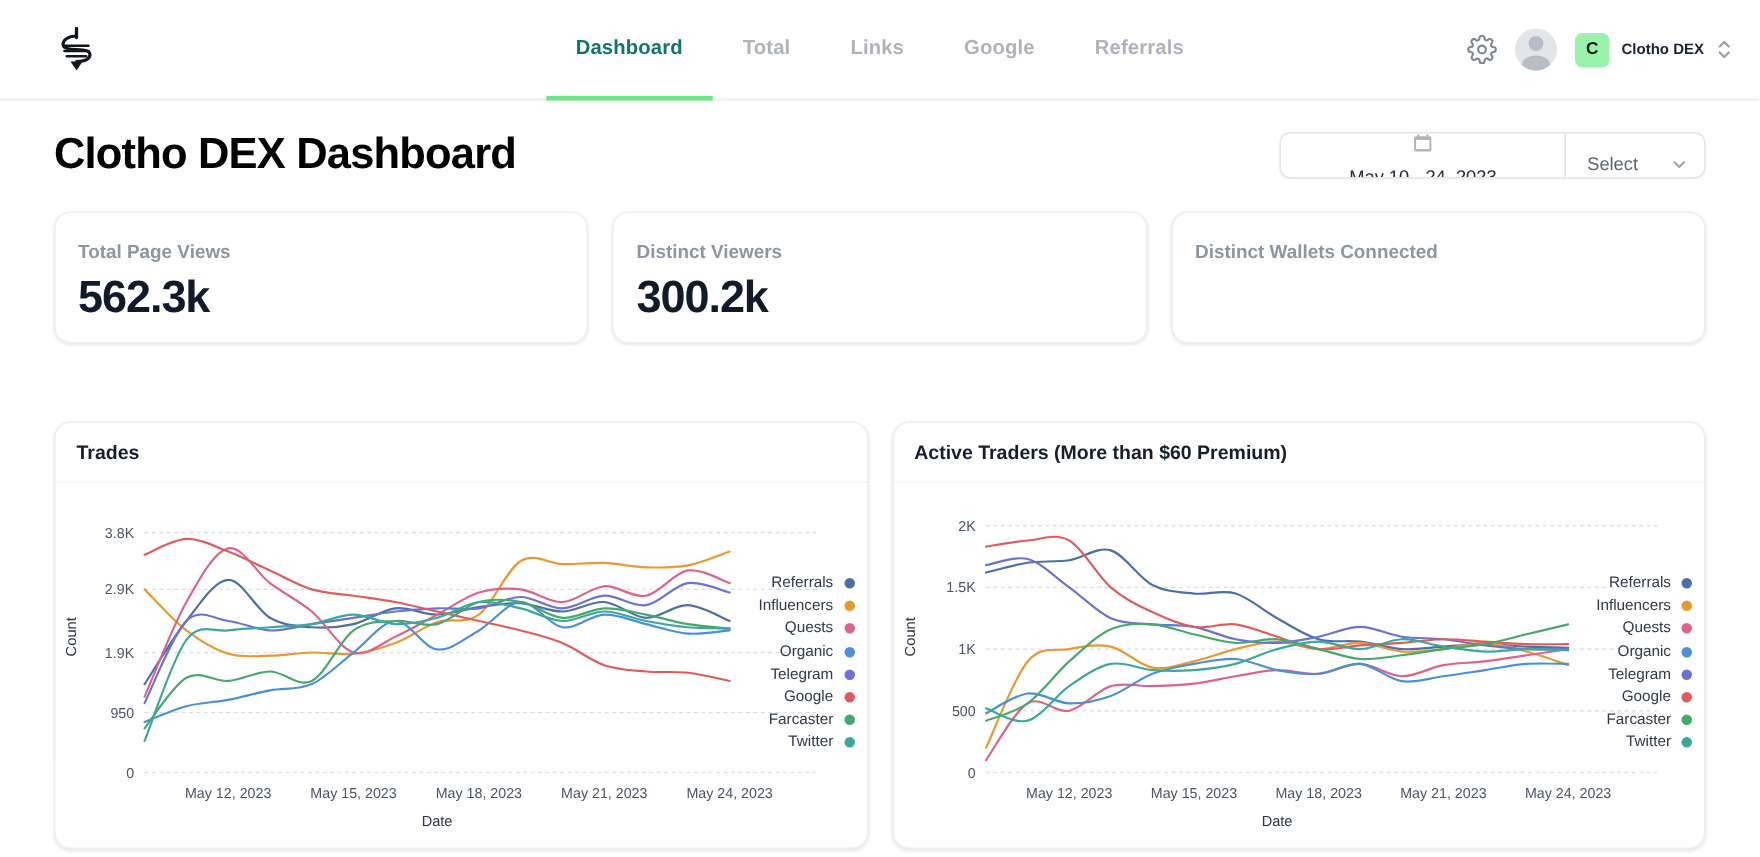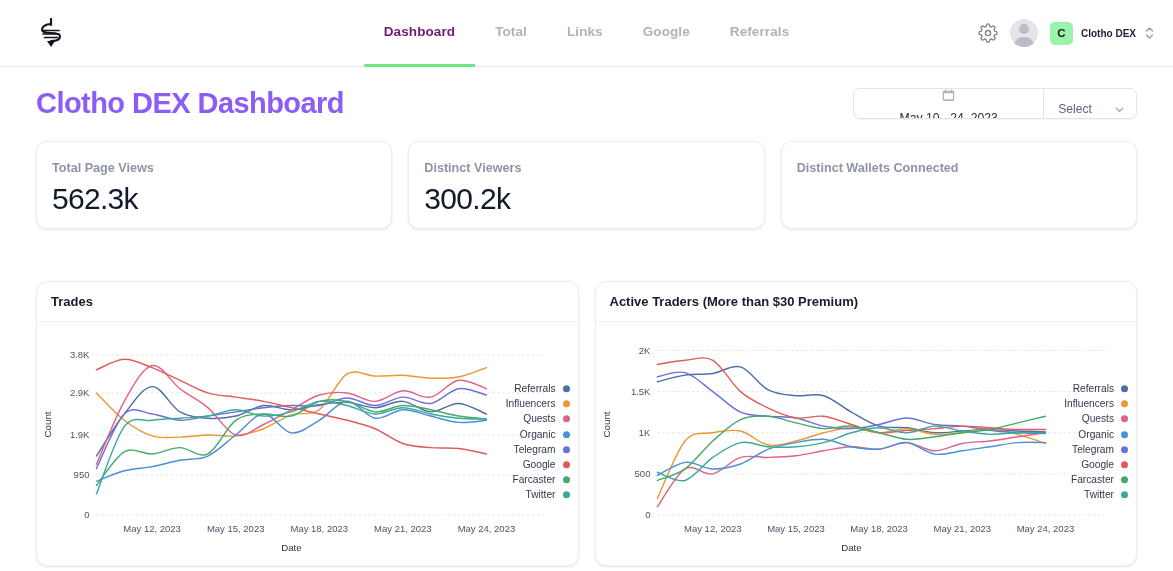--- a/index.html
+++ b/index.html
@@ -27,21 +27,21 @@
 
   .nav-items {
     position: absolute; left: 50%; transform: translateX(-50%);
     display: flex; align-items: flex-end; gap: 0; height: 67px;
   }
   .nav-item {
     font-size: 13.5px; font-weight: 700; color: #aeb3bb;
     padding: 0 20px; height: 67px; line-height: 64px;
     cursor: pointer; white-space: nowrap; letter-spacing: .1px;
   }
-  .nav-item.active { color: #701a75; box-shadow: inset 0 -3px 0 0 #6ee787; }
+  .nav-item.active { color: #0f766e; box-shadow: inset 0 -3px 0 0 #6ee787; }
 
   .nav-right {
     position: absolute; right: 18px; display: flex; align-items: center; gap: 12px;
   }
   .gear { width: 20px; height: 20px; cursor: pointer; }
   .avatar {
     width: 28px; height: 28px; border-radius: 50%;
     background: #e3e5e8; overflow: hidden; position: relative; flex: none;
   }
   .avatar::before {
@@ -61,21 +61,21 @@
   .acct-name { font-size: 10px; font-weight: 700; color: #1a2233; }
   .updown { width: 11px; height: 18px; }
 
   
   .page { padding: 0 36px; position: relative; }
   .title-row {
     display: flex; align-items: center; justify-content: space-between;
     height: 72px;
   }
   h1 {
-    font-size: 29px; font-weight: 800; color: #8b5cf6; letter-spacing: -.55px;
+    font-size: 29px; font-weight: 800; color: #000000; letter-spacing: -.55px;
   }
   .daterange {
     display: flex; align-items: stretch;
     border: 1px solid #e2e4e8; border-radius: 7px; overflow: hidden;
     background: #fff; height: 31px;
     box-shadow: 0 1px 1px rgba(16,24,40,.035);
   }
   .dr-left {
     display:flex; align-items:center; gap:9px; padding: 0 13px;
     border-right: 1px solid #e2e4e8; cursor: pointer; min-width: 190px; flex-direction: column;
@@ -91,21 +91,21 @@
   
   .stats { display: flex; gap: 16px; margin-top: 2px; }
   .stat-card {
     flex: 1; background: #fff; border-radius: 11px;
     border: 1px solid #eceef1;
     box-shadow: 0 1px 3px rgba(16,24,40,.07), 0 1px 2px rgba(16,24,40,.04);
     padding: 19px 20px 21px 15px;
     height: 88px;
   }
   .stat-label { font-size: 12.6px; color: #8d95a3; margin-bottom: 7px; font-weight: bold; }
-  .stat-value { font-size: 30px; font-weight: 400; color: #111a2b; letter-spacing: -.7px; }
+  .stat-value { font-size: 30px; font-weight: 700; color: #111a2b; letter-spacing: -.7px; }
 
   
   .charts { display: flex; gap: 16px; margin-top: 18px; }
   .chart-card {
     flex: 1; background: #fff; border-radius: 11px;
     border: 1px solid #eceef1;
     box-shadow: 0 1px 3px rgba(16,24,40,.07), 0 1px 2px rgba(16,24,40,.04);
     height: 285px; position: relative; overflow: hidden; margin-top: 34px;
   }
   .chart-head {
@@ -274,21 +274,21 @@
             <div class="legend-row">
               <span class="legend-label">Twitter</span>
               <span class="legend-dot" style="background: rgb(58, 169, 154);"></span>
             </div>
           </div>
       </div>
     </div>
 
     <div class="chart-card">
       <div class="chart-head">
-        <span class="chart-title">Active Traders (More than $30 Premium)</span>
+        <span class="chart-title">Active Traders (More than $60 Premium)</span>
       </div>
       <div class="chart-body">
         <svg class="chart-svg" id="svg1" viewBox="0 0 546 245" preserveAspectRatio="none">
             <line x1="62" y1="193" x2="514" y2="193" stroke="#d9dce1" stroke-width="0.8" stroke-dasharray="2.5 2.5"></line>
             <text x="55" y="196.4" text-anchor="end" class="tick">0</text>
             <line x1="62" y1="151.86363636363637" x2="514" y2="151.86363636363637" stroke="#d9dce1" stroke-width="0.8" stroke-dasharray="2.5 2.5"></line>
             <text x="55" y="155.26363636363638" text-anchor="end" class="tick">500</text>
             <line x1="62" y1="110.72727272727273" x2="514" y2="110.72727272727273" stroke="#d9dce1" stroke-width="0.8" stroke-dasharray="2.5 2.5"></line>
             <text x="55" y="114.12727272727274" text-anchor="end" class="tick">1K</text>
             <line x1="62" y1="69.5909090909091" x2="514" y2="69.5909090909091" stroke="#d9dce1" stroke-width="0.8" stroke-dasharray="2.5 2.5"></line>

